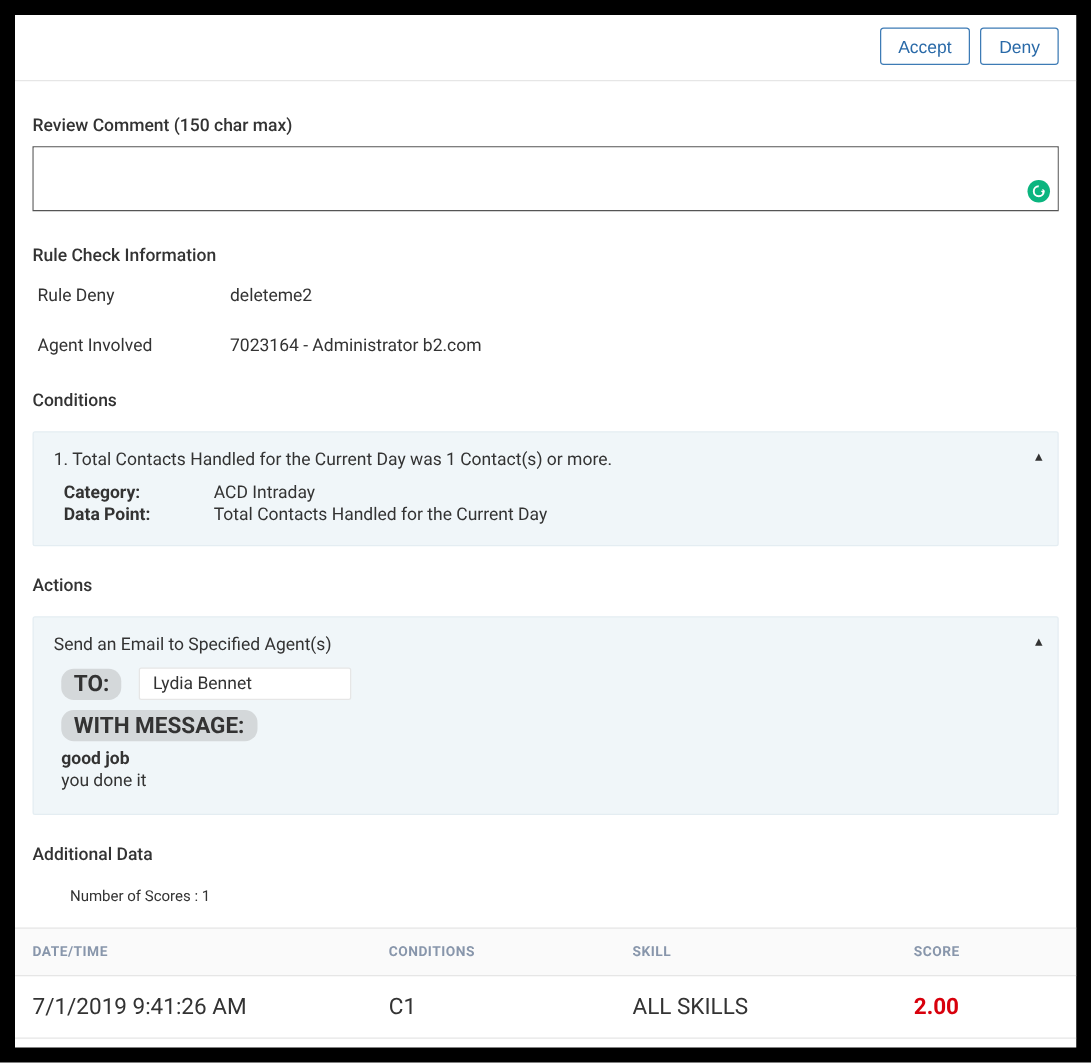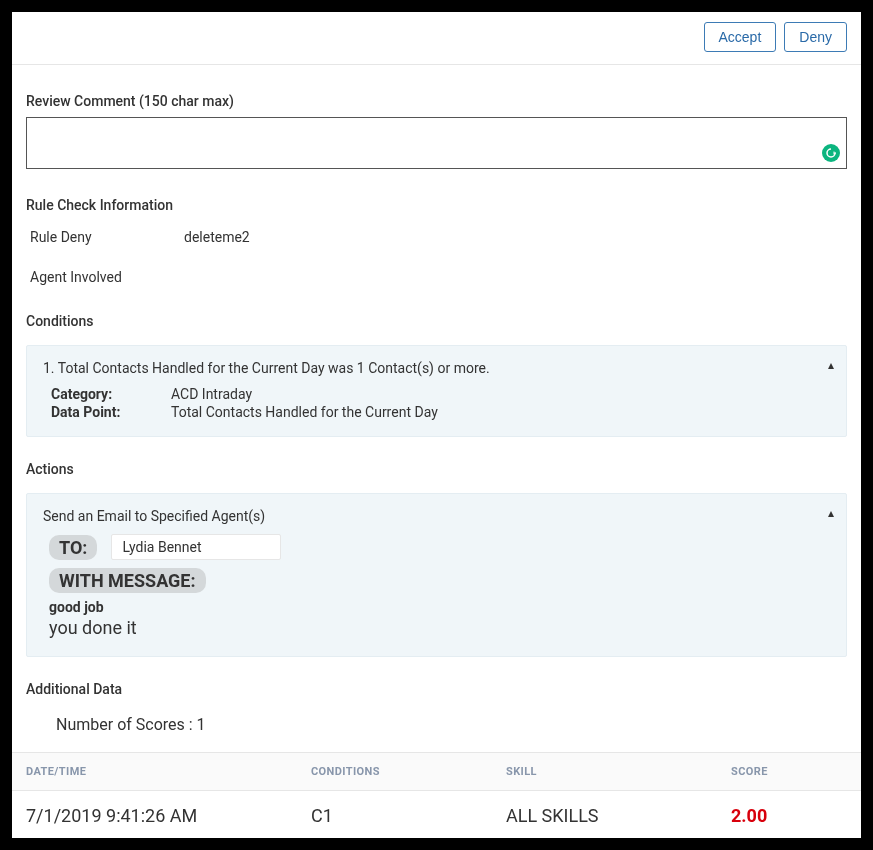--- a/index.html
+++ b/index.html
@@ -153,25 +153,25 @@
       margin-bottom: 6px;
     }
     .msg-subject {
       padding-left: 6px;
       font-weight: 700;
       font-size: 14px;
       margin-bottom: 2px;
     }
     .msg-body {
       padding-left: 6px;
-      font-size: 18px;
+      font-size: 14px;
     }
     .addl-indent {
       padding-left: 30px;
-      font-size: 16px;
+      font-size: 12px;
       margin: 18px 0;
     }
     .table {
       margin: 0 -14px;
     }
     .thead {
       display: flex;
       border-top: 1px solid #e6e6e6;
       border-bottom: 1px solid #e6e6e6;
       background: #fafafa;
@@ -231,20 +231,21 @@
     </div>
 
     <div class="info-section">
       <div class="heading">Rule Check Information</div>
       <div class="info-row">
         <div class="info-key">Rule Deny</div>
         <div class="info-val">deleteme2</div>
       </div>
       <div class="info-row" style="margin-bottom:10px;">
         <div class="info-key">Agent Involved</div>
+        <div class="info-val">7023164 - Administrator b2.com</div>
       </div>
     </div>
 
     <div class="heading">Conditions</div>
     <div class="panel">
       <div class="collapse-arrow">▴</div>
       <div class="cond-title">1. Total Contacts Handled for the Current Day was 1 Contact(s) or more.</div>
       <div class="cond-detail">
         <div class="cond-key">Category:</div>
         <div class="cond-val">ACD Intraday</div>

